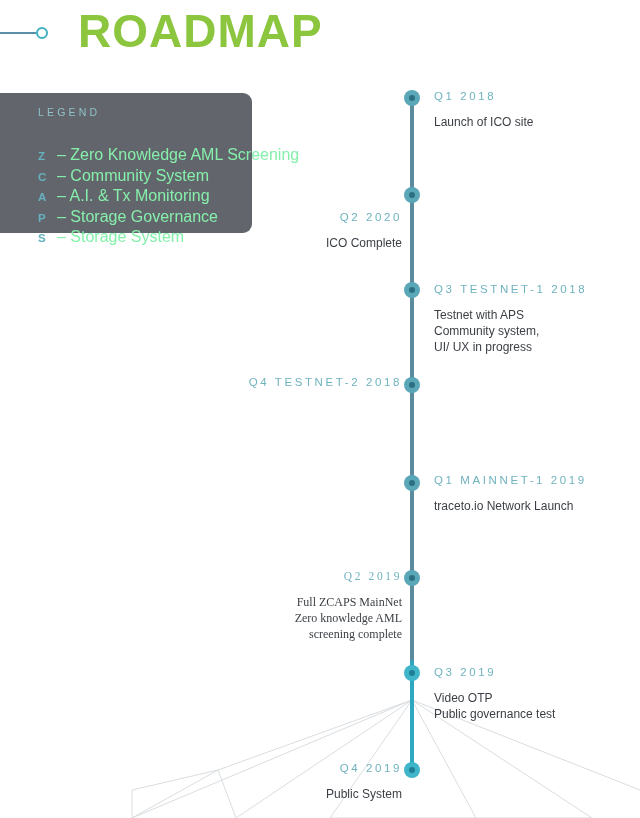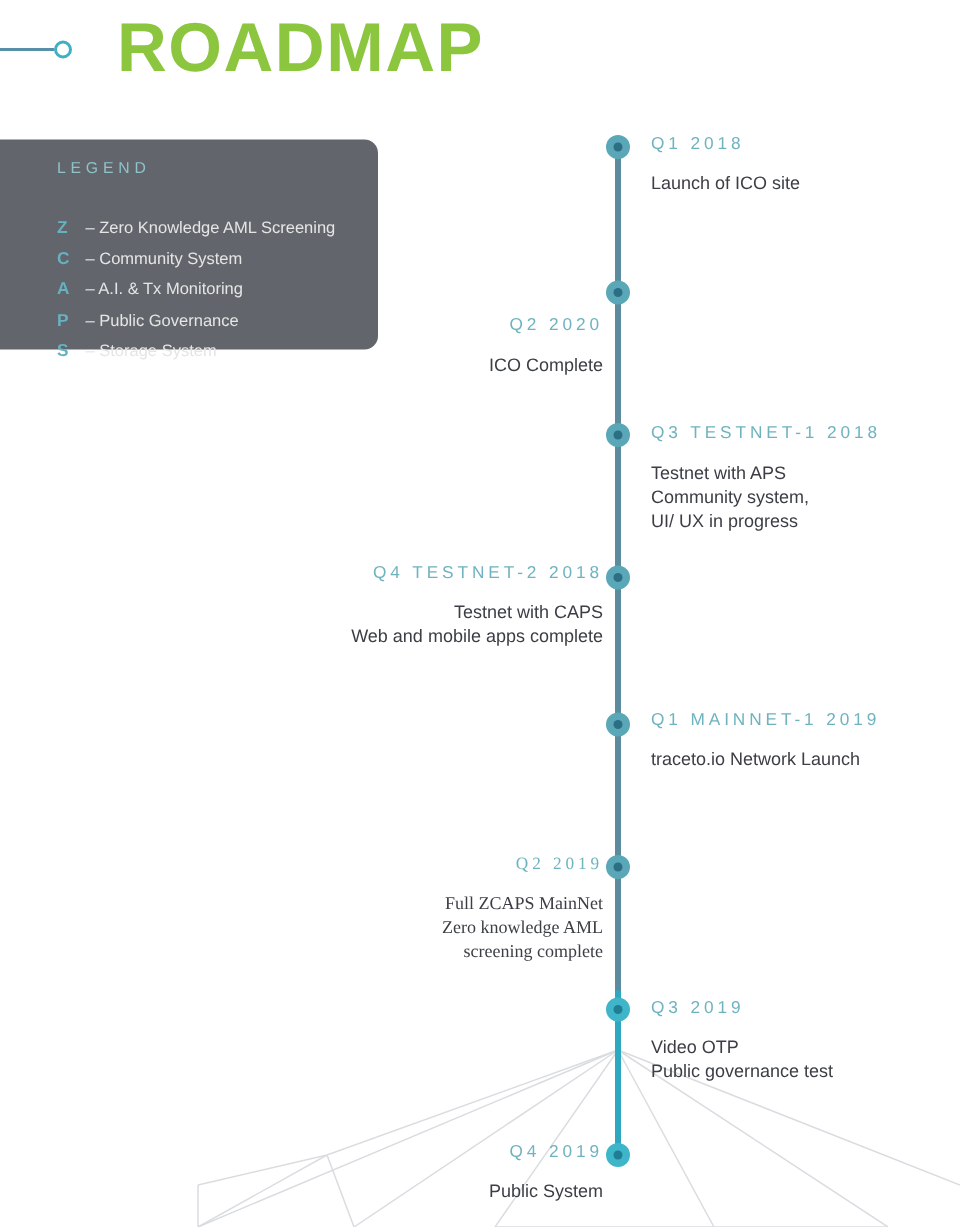--- a/index.html
+++ b/index.html
@@ -74,22 +74,22 @@
     height: 20.5px;
   }
   .legend-key {
     color: #66b2c0;
     font-size: 11.5px;
     font-weight: bold;
     width: 19px;
     flex: 0 0 19px;
   }
   .legend-text {
-    color: #e5e5e5;
-    font-size: 11px;
+    color: #86efac;
+    font-size: 16px;
     white-space: nowrap;
   }
 
   
   #axis-upper {
     position: absolute;
     left: 410px;
     top: 98px;
     width: 4px;
     height: 575px;
@@ -193,21 +193,21 @@
         <div class="legend-row">
           <span class="legend-key">C</span>
           <span class="legend-text">– Community System</span>
         </div>
         <div class="legend-row">
           <span class="legend-key">A</span>
           <span class="legend-text">– A.I. &amp; Tx Monitoring</span>
         </div>
         <div class="legend-row">
           <span class="legend-key">P</span>
-          <span class="legend-text">– Public Governance</span>
+          <span class="legend-text">– Storage Governance</span>
         </div>
         <div class="legend-row">
           <span class="legend-key">S</span>
           <span class="legend-text">– Storage System</span>
         </div>
       </div>
   </div>
 
   <div id="axis-upper"></div>
   <div id="axis-lower"></div>
@@ -226,22 +226,20 @@
       <div class="node" style="top: 290px;"></div>
       <div class="milestone right" style="top: 283px;">
         <div class="ms-label">Q3 TESTNET-1 2018</div>
         <div class="ms-desc">Testnet with APS
 Community system,
 UI/ UX in progress</div>
       </div>
       <div class="node" style="top: 385px;"></div>
       <div class="milestone left" style="top: 376px;">
         <div class="ms-label">Q4 TESTNET-2 2018</div>
-        <div class="ms-desc">Testnet with CAPS
-Web and mobile apps complete</div>
       </div>
       <div class="node" style="top: 483px;"></div>
       <div class="milestone right" style="top: 474px;">
         <div class="ms-label">Q1 MAINNET-1 2019</div>
         <div class="ms-desc">traceto.io Network Launch</div>
       </div>
       <div class="node" style="top: 578px;"></div>
       <div class="milestone left" style="top: 570px; font-family: Liberation Serif, serif;">
         <div class="ms-label">Q2 2019</div>
         <div class="ms-desc">Full ZCAPS MainNet

